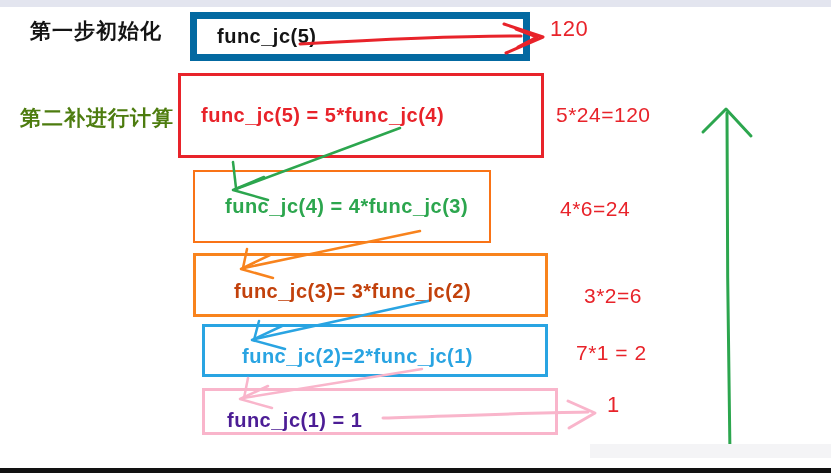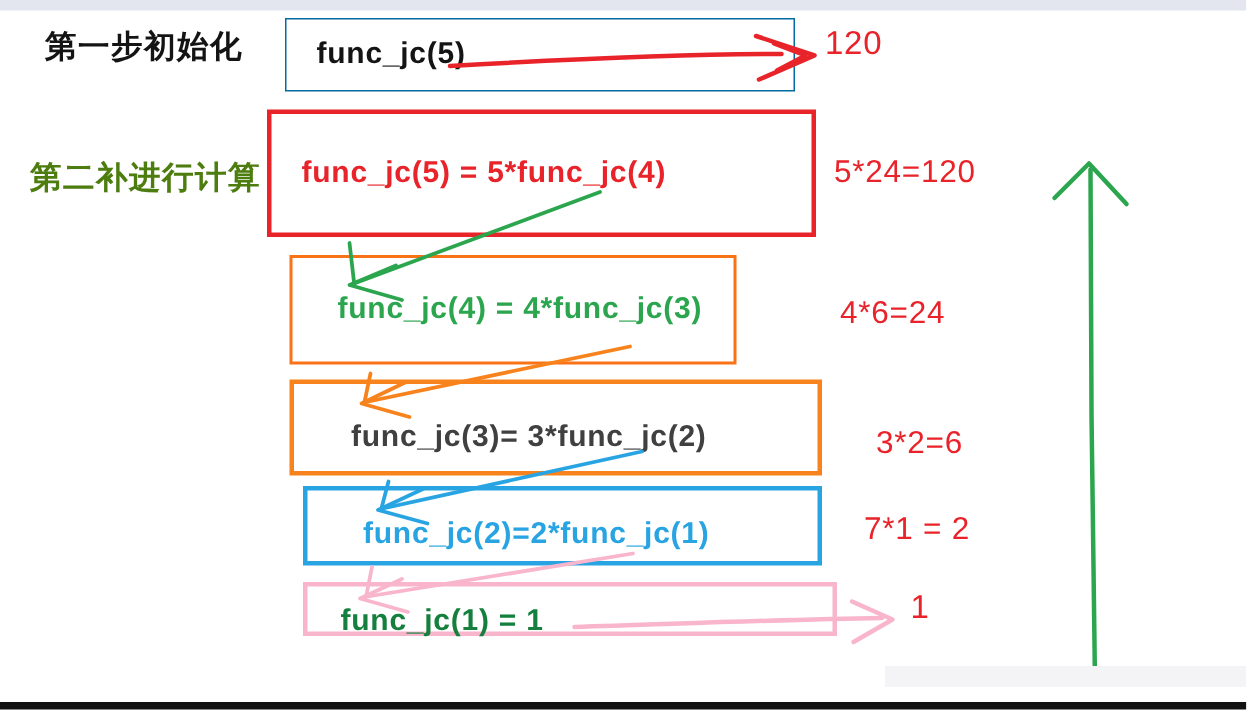--- a/index.html
+++ b/index.html
@@ -10,26 +10,26 @@
   .topstrip{position:absolute;left:0;top:0;width:831px;height:7px;background:#e3e5ef;}
   .bottomline{position:absolute;left:0;top:468px;width:831px;height:5px;background:#121212;}
   .wmband{position:absolute;left:590px;top:444px;width:241px;height:14px;background:#f4f4f6;}
   .zhlabel{position:absolute;font-weight:bold;font-size:21px;letter-spacing:1px;white-space:nowrap;}
   .step1{left:30px;top:17px;color:#141414;}
   .step2{left:20px;top:104px;color:#4d7c0f;}
   .box{
     position:absolute;box-sizing:border-box;display:flex;align-items:center;
     font-weight:bold;font-size:20px;letter-spacing:0.5px;white-space:nowrap;background:transparent;
   }
-  .b0{left:190px;top:12px;width:340px;height:49px;border:1px solid #0369a1;color:#141414;padding-left:20px;}
+  .b0{left:190px;top:12px;width:340px;height:49px;border:7px solid #0369a1;color:#141414;padding-left:20px;}
   .b1{left:178px;top:73px;width:366px;height:85px;border:3px solid #e8232a;color:#e8232a;padding-left:20px;padding-bottom:0;}
   .b2{left:193px;top:170px;width:298px;height:73px;border:2px solid #f97316;color:#2ca64e;padding-left:30px;}
-  .b3{left:193px;top:253px;width:355px;height:64px;border:3px solid #f8831d;color:#404040;padding-left:38px;padding-top:12px;}
+  .b3{left:193px;top:253px;width:355px;height:64px;border:3px solid #f8831d;color:#c2410c;padding-left:38px;padding-top:12px;}
   .b4{left:202px;top:324px;width:346px;height:53px;border:3px solid #29a4e2;color:#29a4e2;padding-left:37px;padding-top:12px;align-items:center;}
-  .b5{left:202px;top:388px;width:356px;height:36px;border:3px solid #f9b5cb;color:#15803d;padding-left:22px;padding-top:17px;}
+  .b5{left:202px;top:388px;width:356px;height:47px;border:3px solid #f9b5cb;color:#4c1d95;padding-left:22px;padding-top:17px;}
   .result{position:absolute;font-weight:normal;color:#e8232a;font-size:21px;white-space:nowrap;letter-spacing:0.5px;}
   .r0{left:550px;top:16px;font-size:22px;}
   .r1{left:556px;top:103px;}
   .r2{left:560px;top:197px;}
   .r3{left:584px;top:284px;}
   .r4{left:576px;top:341px;}
   .r5{left:607px;top:392px;font-size:22px;}
   svg.overlay{position:absolute;left:0;top:0;pointer-events:none;}
 </style>
 </head>

